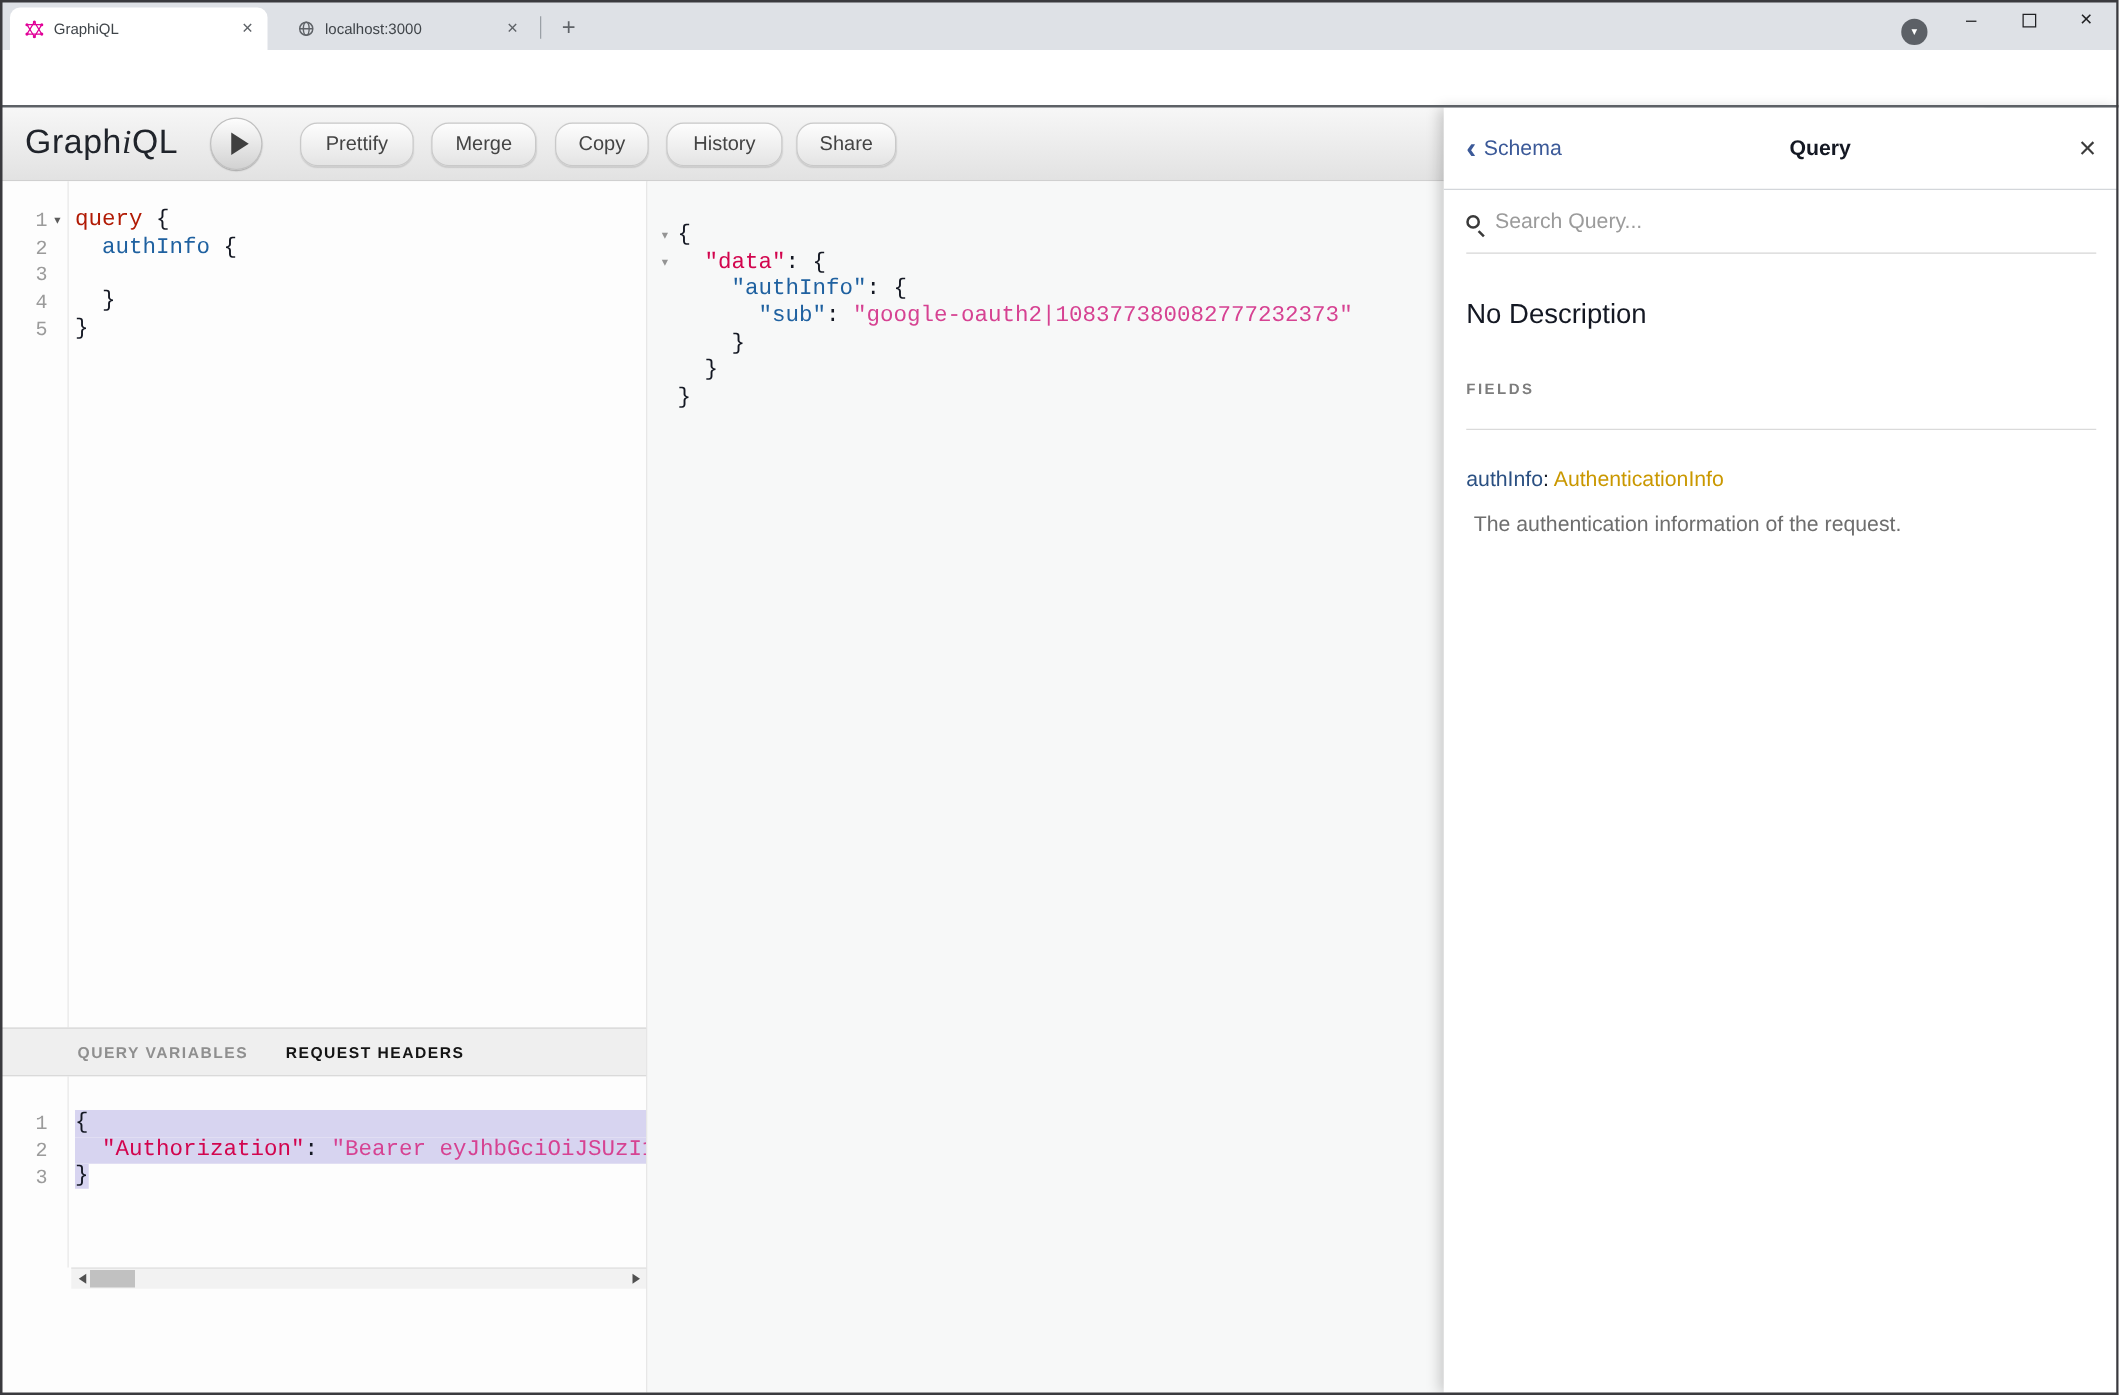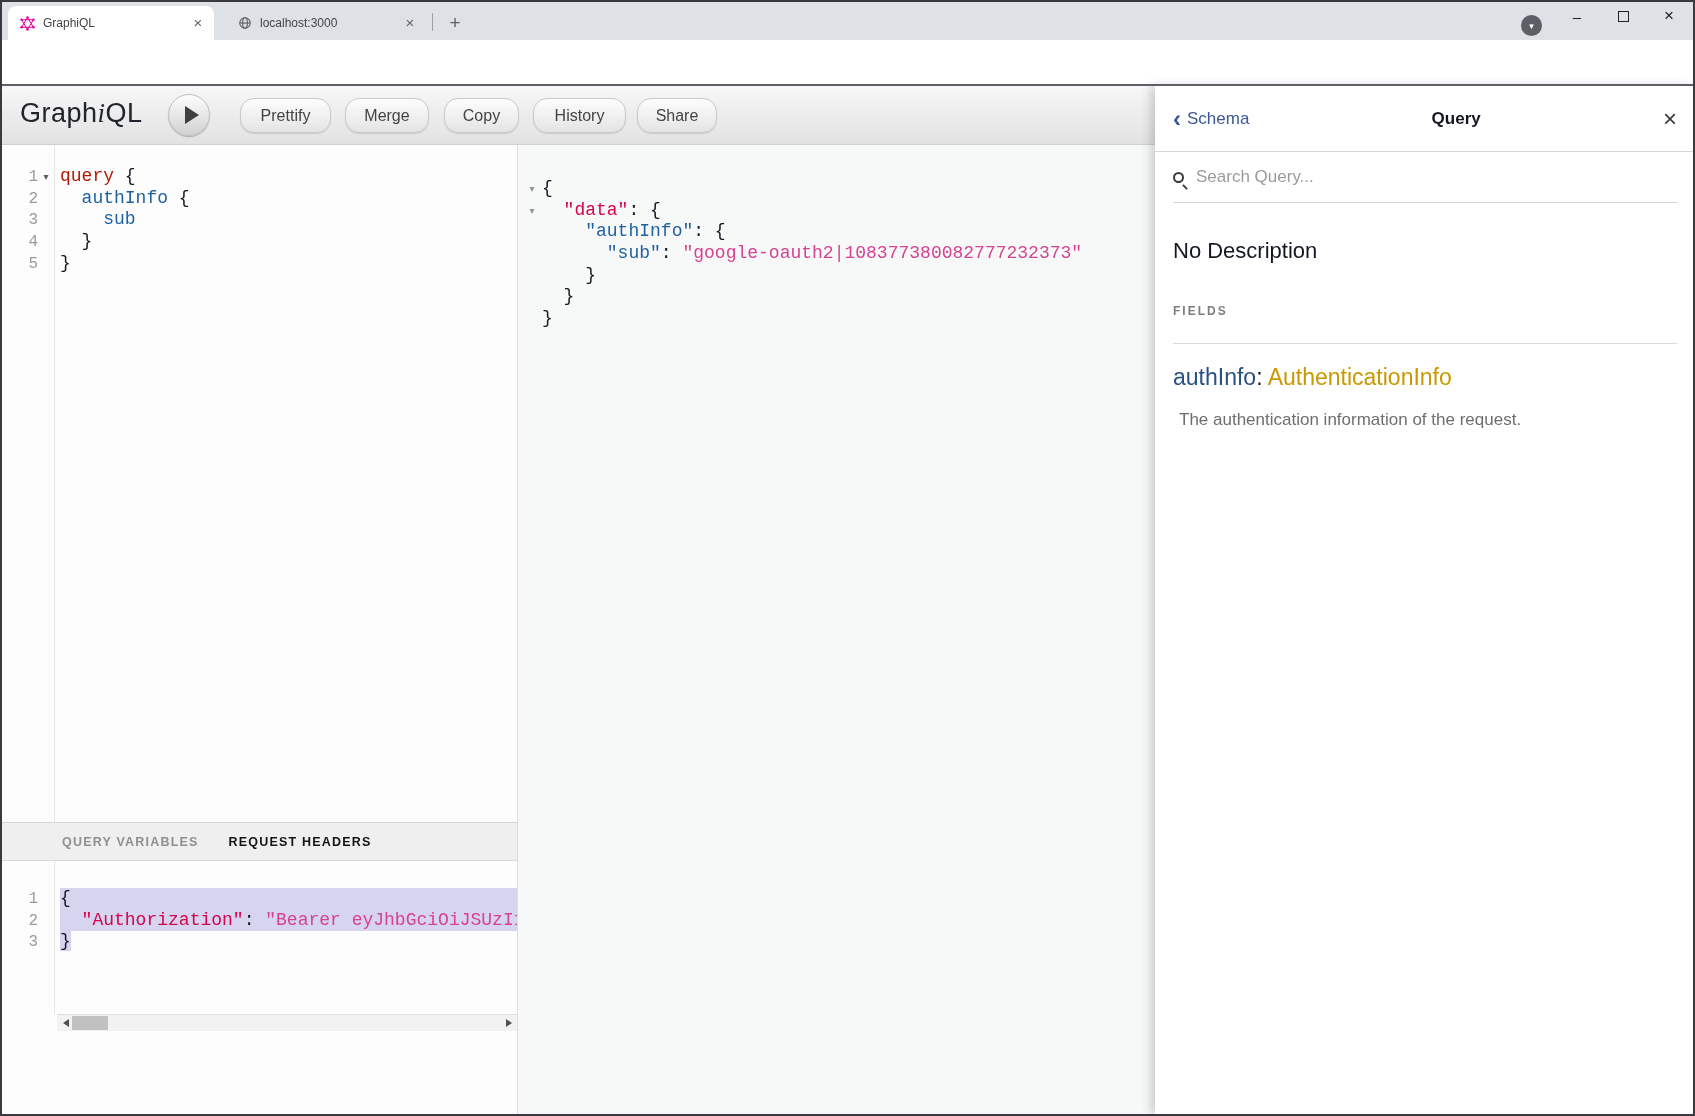--- a/index.html
+++ b/index.html
@@ -125,21 +125,21 @@
   #docsearch{position:absolute;left:18px;right:18px;top:80px;display:flex;align-items:center;
              border-bottom:1px solid #d6d6d6;padding-bottom:14px;}
   .mag{position:relative;width:11px;height:11px;border:2px solid #3a3a3a;border-radius:50%;flex:none;margin-right:10px;}
   .mag::after{content:"";position:absolute;left:9px;top:10px;width:2px;height:6px;background:#3a3a3a;transform:rotate(-45deg);}
   #docsearch input{border:none;outline:none;flex:1;font-size:17px;color:#333;
                    font-family:"Liberation Sans",sans-serif;background:transparent;}
   #docsearch input::placeholder{color:#9b9b9b;}
   #nodesc{position:absolute;left:18px;top:152px;font-size:22px;color:#141823;}
   #fieldslabel{position:absolute;left:18px;top:218px;font-size:12px;font-weight:bold;letter-spacing:2px;color:#7d7d7d;}
   #fieldsdivider{position:absolute;left:18px;right:18px;top:257px;height:1px;background:#dadada;}
-  #fieldrow{position:absolute;left:18px;top:278px;font-size:23px;}
+  #fieldrow{position:absolute;left:18px;top:288px;font-size:17px;}
   #fieldrow .fname{color:#2b5082;}
   #fieldrow .fsep{color:#141823;}
   #fieldrow .ftype{color:#CA9800;}
   #fielddesc{position:absolute;left:24px;top:324px;font-size:17px;color:#6e6e6e;}
 
   
   .reacticon{width:18px;height:18px;border-radius:3px;background:#23272f;display:flex;align-items:center;justify-content:center;}
   .reacticon i{display:block;width:10px;height:10px;border:1.5px solid #61dafb;border-radius:50%;position:relative;}
   .reacticon i::after{content:"";position:absolute;left:2.5px;top:2.5px;width:3px;height:3px;border-radius:50%;background:#61dafb;}
   .camicon{width:17px;height:13px;border-radius:2px;background:#8f9398;position:relative;}
@@ -268,21 +268,20 @@
               <pre class="lt"><span class="tk-k">query</span><span class="tk-p"> {</span></pre>
             </div>
             <div class="cm-row">
               <span class="ln">2</span>
               <span class="fold"></span>
               <pre class="lt"><span class="tk-p">  </span><span class="tk-f">authInfo</span><span class="tk-p"> {</span></pre>
             </div>
             <div class="cm-row">
               <span class="ln">3</span>
               <span class="fold"></span>
-              <pre class="lt"><span class="tk-p">    </span><span class="tk-f">sub</span></pre>
             </div>
             <div class="cm-row">
               <span class="ln">4</span>
               <span class="fold"></span>
               <pre class="lt"><span class="tk-p">  }</span></pre>
             </div>
             <div class="cm-row">
               <span class="ln">5</span>
               <span class="fold"></span>
               <pre class="lt"><span class="tk-p">}</span></pre>

